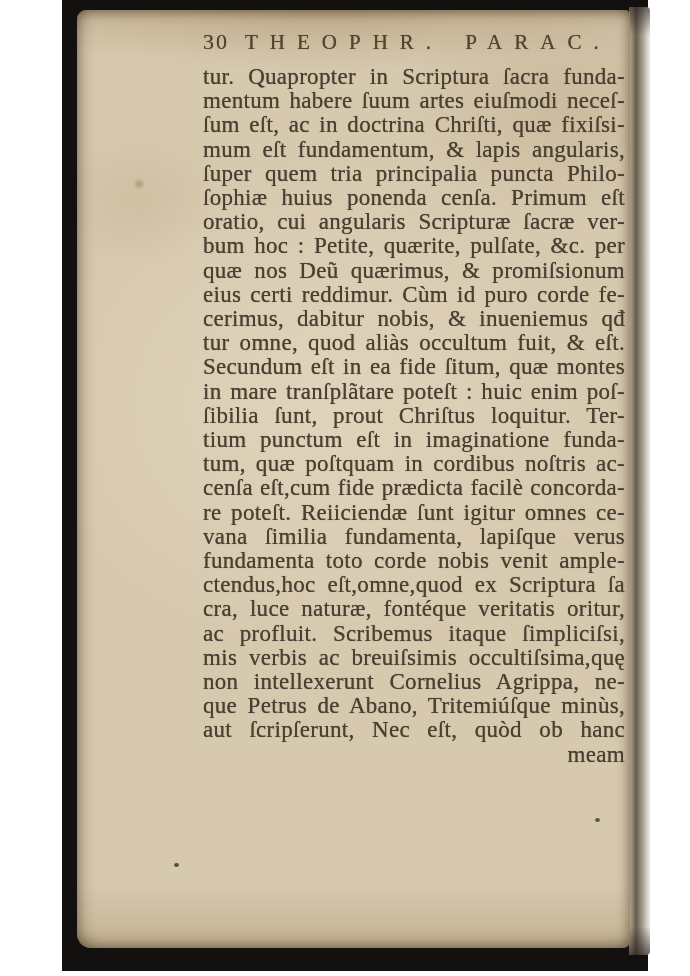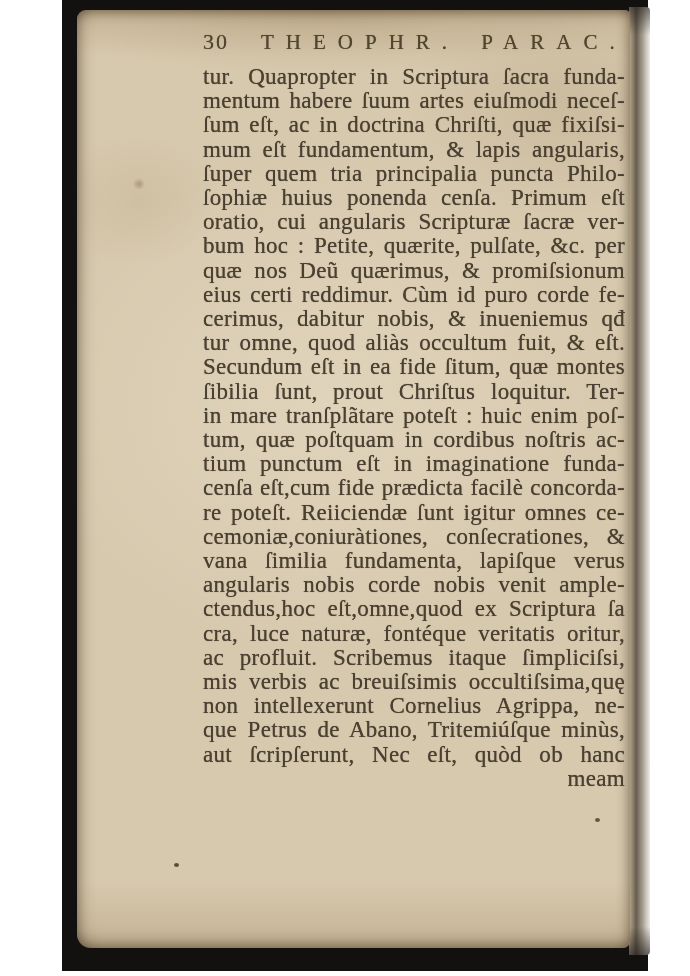--- a/index.html
+++ b/index.html
@@ -43,21 +43,20 @@
     border-radius:0 4px 4px 0;
     background:
       linear-gradient(180deg, rgba(20,17,16,0.55) 0%, rgba(20,17,16,0) 3%, rgba(20,17,16,0) 97%, rgba(20,17,16,0.6) 100%),
       linear-gradient(90deg, #baa98c 0%, #8a7d69 20%, #665c4f 34%, #8c8474 52%, #aca495 68%, #cdc8be 82%, #ecebe7 100%);
   }
   .header-row {
     position:absolute; left:126px; top:19px;
     width:422px;
     display:flex; align-items:baseline;
     color:#50452f;
-    gap:16px;
   }
   .page-num {
     font-size:22px; letter-spacing:2px;
     text-shadow:0 0 0.7px rgba(80,69,47,0.8);
   }
   .running-title {
     flex:1; text-align:left;
     font-size:21px;
     letter-spacing:12px; word-spacing:5px;
     padding-left:16px;
@@ -115,29 +114,28 @@
         <div class="t-line">mum eſt fundamentum, &amp; lapis angularis,</div>
         <div class="t-line">ſuper quem tria principalia puncta Philo-</div>
         <div class="t-line">ſophiæ huius ponenda cenſa. Primum eſt</div>
         <div class="t-line">oratio, cui angularis Scripturæ ſacræ ver-</div>
         <div class="t-line">bum hoc : Petite, quærite, pulſate, &amp;c. per</div>
         <div class="t-line">quæ nos Deũ quærimus, &amp; promiſsionum</div>
         <div class="t-line">eius certi reddimur. Cùm id puro corde fe-</div>
         <div class="t-line">cerimus, dabitur nobis, &amp; inueniemus qđ</div>
         <div class="t-line">tur omne, quod aliàs occultum fuit, &amp; eſt.</div>
         <div class="t-line">Secundum eſt in ea fide ſitum, quæ montes</div>
+        <div class="t-line">in mare tranſplãtare poteſt : huic enim poſ-</div>
         <div class="t-line">ſibilia ſunt, prout Chriſtus loquitur. Ter-</div>
-        <div class="t-line">in mare tranſplãtare poteſt : huic enim poſ-</div>
+        <div class="t-line">tium punctum eſt in imaginatione funda-</div>
         <div class="t-line">tum, quæ poſtquam in cordibus noſtris ac-</div>
-        <div class="t-line">tium punctum eſt in imaginatione funda-</div>
         <div class="t-line">cenſa eſt,cum fide prædicta facilè concorda-</div>
         <div class="t-line">re poteſt. Reiiciendæ ſunt igitur omnes ce-</div>
-        <div class="t-line">cemoniæ,coniuràtiones, conſecrationes, &amp;</div>
         <div class="t-line">vana ſimilia fundamenta, lapiſque verus</div>
-        <div class="t-line">angularis nobis corde nobis venit ample-</div>
+        <div class="t-line">fundamenta toto corde nobis venit ample-</div>
         <div class="t-line">ctendus,hoc eſt,omne,quod ex Scriptura ſa</div>
         <div class="t-line">cra, luce naturæ, fontéque veritatis oritur,</div>
         <div class="t-line">ac profluit. Scribemus itaque ſimpliciſsi,</div>
         <div class="t-line">mis verbis ac breuiſsimis occultiſsima,quę</div>
         <div class="t-line">non intellexerunt Cornelius Agrippa, ne-</div>
         <div class="t-line">que Petrus de Abano, Tritemiúſque minùs,</div>
         <div class="t-line">aut ſcripſerunt, Nec eſt, quòd ob hanc</div>
         <div class="catchword-line">meam</div>
       </div>
       <div class="stain-a"></div>

